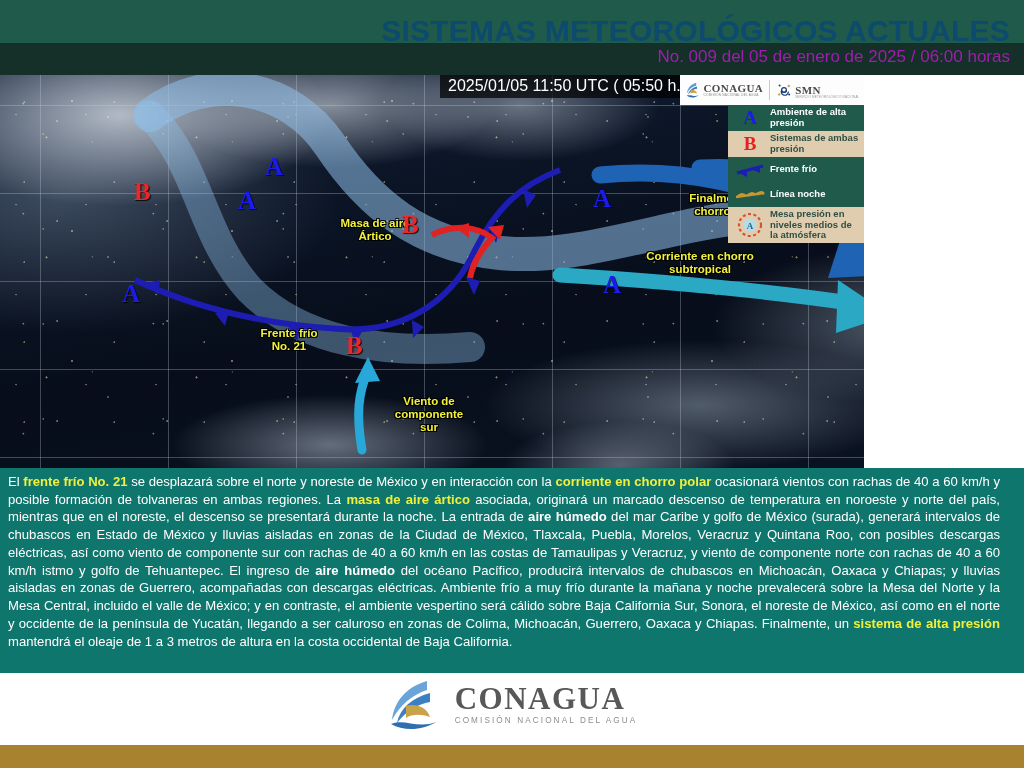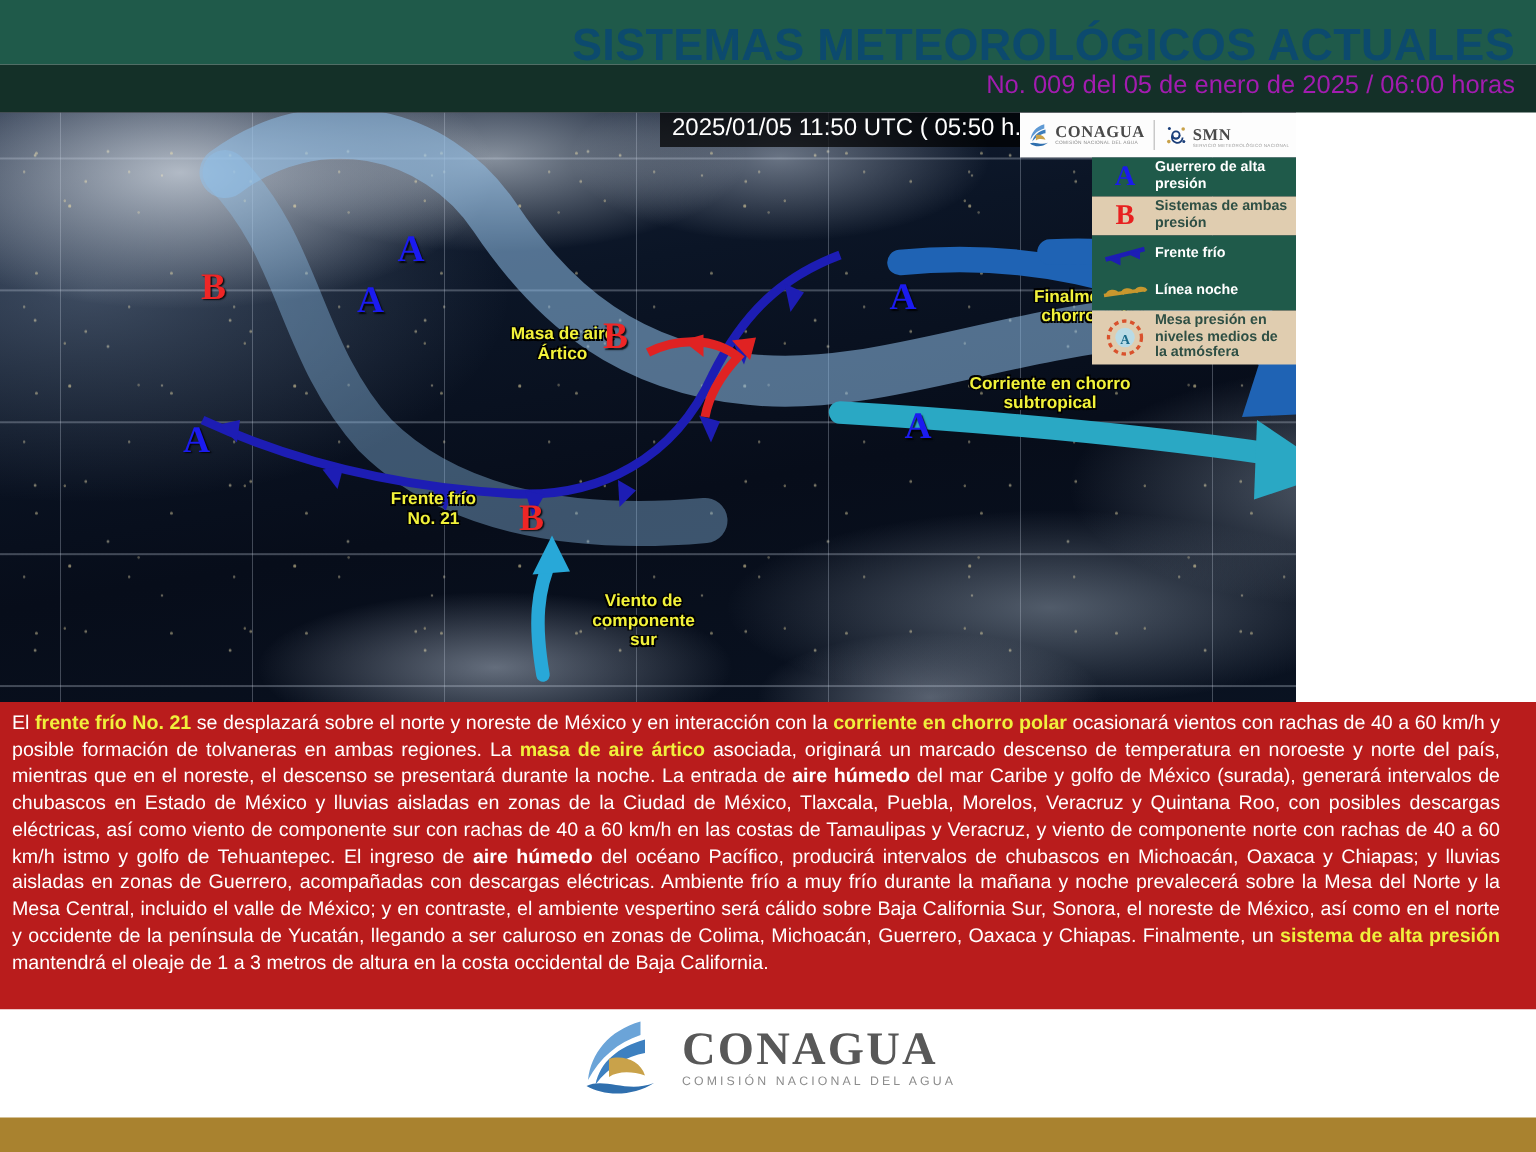--- a/index.html
+++ b/index.html
@@ -153,21 +153,21 @@
     font-weight: bold; font-size: 25px;
     text-shadow: 1px 1px 1px rgba(0,0,0,0.85);
   }
   .pm.a { color: #1b1bf0; }
   .pm.b { color: #ef2626; }
 
   
   .textblock {
     position: absolute; left: 0; top: 468px;
     width: 1024px; height: 205px;
-    background: #b91c1c;
+    background: #0f766e;
     color: #ffffff;
     padding: 5px 24px 4px 8px;
     font-size: 13.1px;
     line-height: 1.355;
     text-align: justify;
   }
   .hl { color: #f0f03c; font-weight: bold; }
   .bd { font-weight: bold; color: #ffffff; }
 
   
@@ -277,21 +277,21 @@
         <span class="sml">SERVICIO METEOROLÓGICO NACIONAL</span>
       </div>
     </div>
   </div>
 
   <div class="legend" id="legend">
       <div class="legend-row dark">
         <div class="legend-sym">
           <span class="sym-A">A</span>
         </div>
-        <div class="legend-lbl">Guerrero de alta presión</div>
+        <div class="legend-lbl">Ambiente de alta presión</div>
       </div>
       <div class="legend-row light">
         <div class="legend-sym">
           <span class="sym-B">B</span>
         </div>
         <div class="legend-lbl">Sistemas de ambas presión</div>
       </div>
       <div class="legend-row dark">
         <div class="legend-sym">
           <svg width="30" height="14" viewBox="0 0 30 14">

